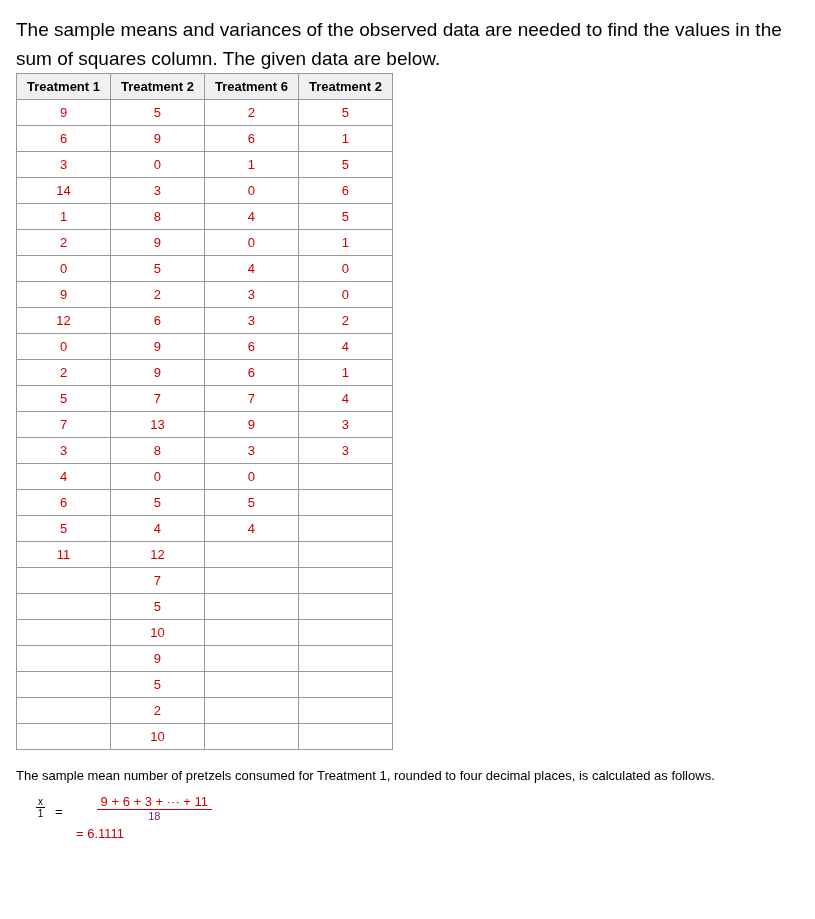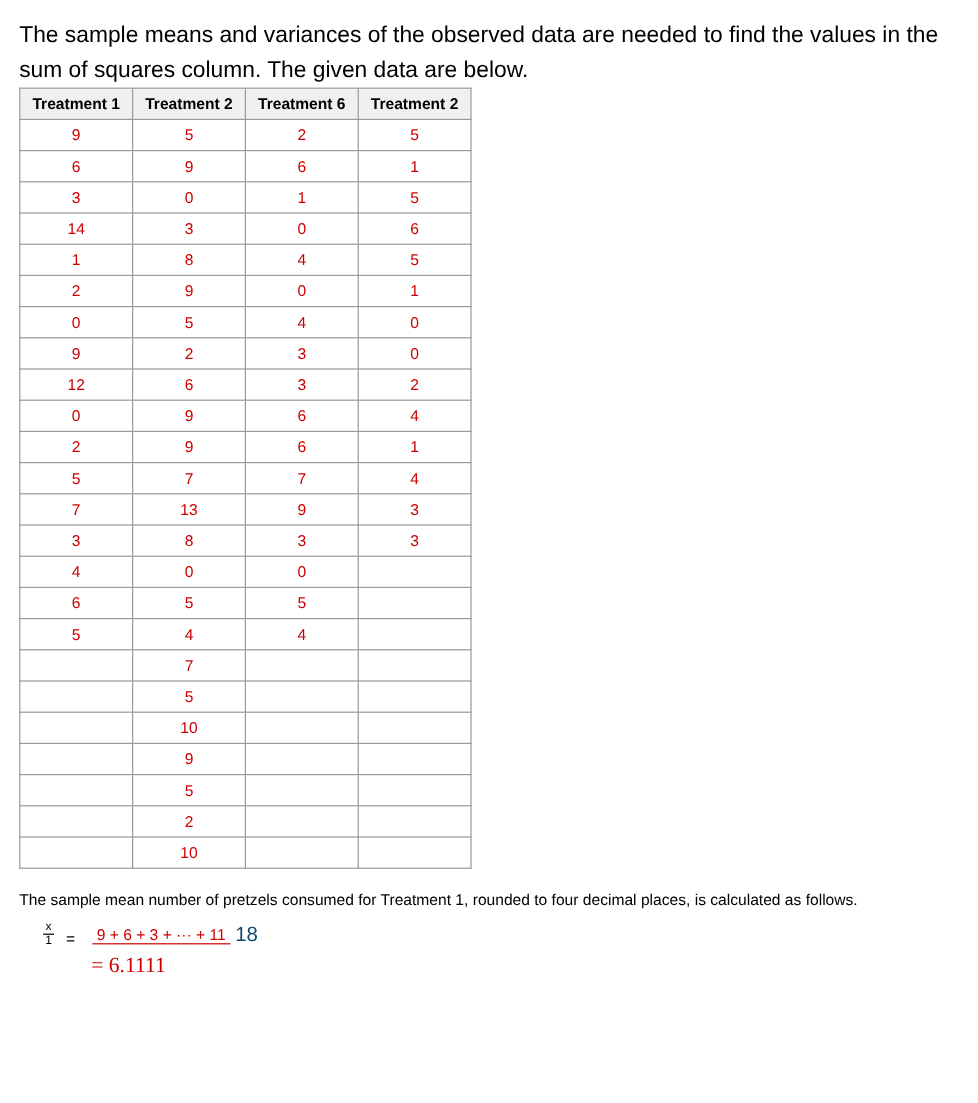--- a/index.html
+++ b/index.html
@@ -69,49 +69,48 @@
       font-size: 10px;
       line-height: 1;
       border-bottom: 1px solid #000;
       padding: 0 2px;
     }
     .x-bar-sub {
       font-size: 10px;
     }
     .fraction {
       display: inline-flex;
-      flex-direction: row;
-      align-items: center;
-      margin: 0 0;
+      flex-direction: column;
+      align-items: center;
+      margin: 0 20px;
     }
     .fraction-num {
       border-bottom: 1px solid #cc0000;
       padding: 0 4px;
       color: #cc0000;
       font-size: 13px;
     }
     .fraction-den {
       padding: 0 4px;
-      color: #0c4a6e;
-      font-size: 17px;
+      color: #701a75;
+      font-size: 11px;
     }
     .equals {
       margin: 0 6px;
       font-size: 13px;
     }
     .result-row {
       display: flex;
       align-items: center;
       margin-top: 4px;
       margin-left: 40px;
     }
     .result-text {
-      font-size: 18px;
-      color: #cc0000;
-      font-family: Liberation Serif, serif;
+      font-size: 13px;
+      color: #cc0000;
     }
   </style>
 </head>
 <body>
 
 <p class="intro-text">The sample means and variances of the observed data are needed to find the values in the sum of squares column. The given data are below.</p>
 
 <table>
   <thead>
     <tr>
@@ -215,20 +214,26 @@
       <tr>
         <td>6</td>
         <td>5</td>
         <td>5</td>
         <td class="empty"></td>
       </tr>
       <tr>
         <td>5</td>
         <td>4</td>
         <td>4</td>
+        <td class="empty"></td>
+      </tr>
+      <tr>
+        <td>11</td>
+        <td>12</td>
+        <td class="empty"></td>
         <td class="empty"></td>
       </tr>
       <tr>
         <td class="empty"></td>
         <td>7</td>
         <td class="empty"></td>
         <td class="empty"></td>
       </tr>
       <tr>
         <td class="empty"></td>

